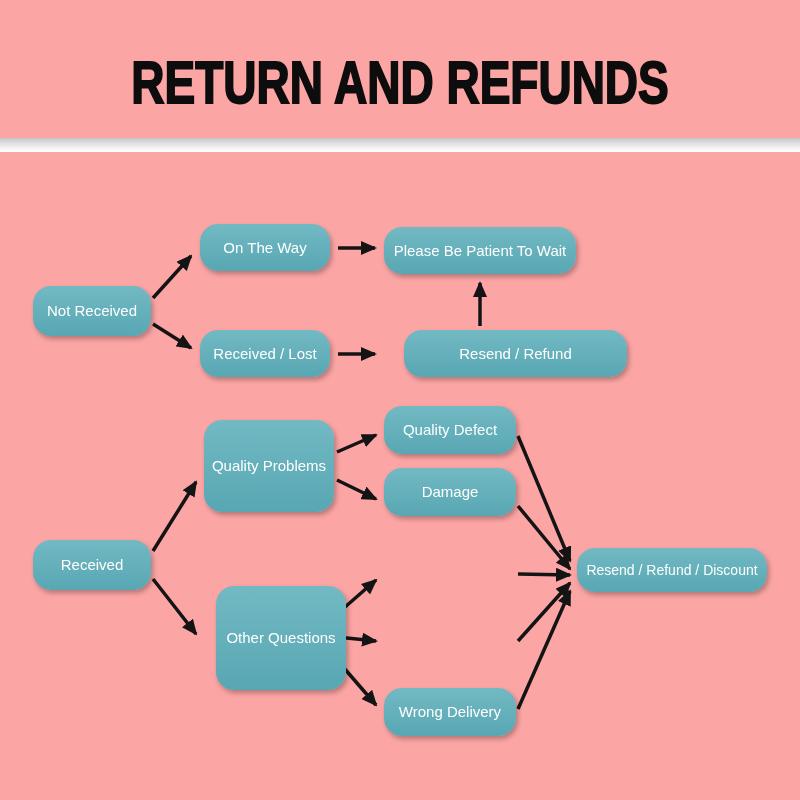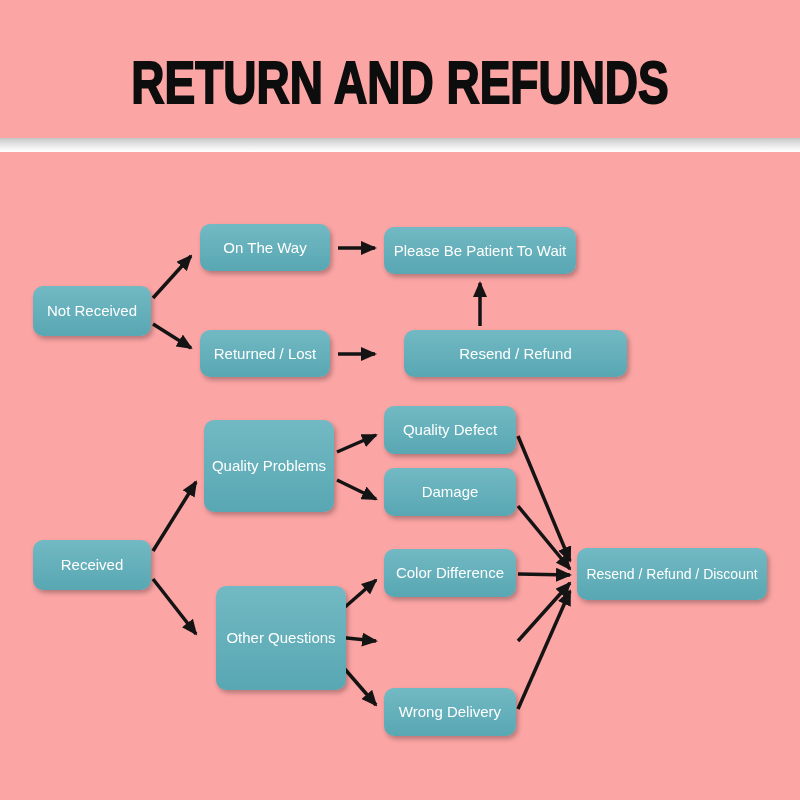--- a/index.html
+++ b/index.html
@@ -35,21 +35,21 @@
     position: absolute;
     top: 138px;
     left: 0;
     width: 100%;
     height: 14px;
     background: linear-gradient(to bottom, #c6c6c6 0%, #dedede 35%, #f2f2f2 70%, #ffffff 100%);
   }
   .node {
     position: absolute;
     background: linear-gradient(to bottom, var(--box-color-light), var(--box-color));
-    border-radius: 10px;
+    border-radius: 18px;
     box-shadow: 2px 3px 5px rgba(0,0,0,0.28);
     color: var(--node-text);
     display: flex;
     align-items: center;
     justify-content: center;
     text-align: center;
     font-size: 15px;
     padding: 2px 6px;
     box-sizing: border-box;
     line-height: 1.15;
@@ -98,24 +98,23 @@
     <line x1="518" y1="436" x2="570" y2="561" marker-end="url(#ah)"></line>
     <line x1="518" y1="506" x2="570" y2="569" marker-end="url(#ah)"></line>
     <line x1="518" y1="574" x2="570" y2="575" marker-end="url(#ah)"></line>
     <line x1="518" y1="641" x2="570" y2="583" marker-end="url(#ah)"></line>
     <line x1="518" y1="709" x2="570" y2="591" marker-end="url(#ah)"></line>
   </svg>
 
   <div class="node" style="left:33px;  top:286px; width:118px; height:50px;">Not Received</div>
   <div class="node" style="left:200px; top:224px; width:130px; height:47px;">On The Way</div>
   <div class="node" style="left:384px; top:227px; width:192px; height:47px;">Please Be Patient To Wait</div>
-  <div class="node" style="left:200px; top:330px; width:130px; height:47px;">Returned / Lost</div>
+  <div class="node" style="left:200px; top:330px; width:130px; height:47px;">Received / Lost</div>
   <div class="node" style="left:404px; top:330px; width:223px; height:47px;">Resend / Refund</div>
   <div class="node" style="left:33px;  top:540px; width:118px; height:50px;">Received</div>
   <div class="node" style="left:204px; top:420px; width:130px; height:92px;">Quality Problems</div>
   <div class="node" style="left:204px; top:586px; width:130px; height:104px;margin-left:12px;">Other Questions</div>
   <div class="node" style="left:384px; top:406px; width:132px; height:48px;">Quality Defect</div>
   <div class="node" style="left:384px; top:468px; width:132px; height:48px;">Damage</div>
-  <div class="node" style="left:384px; top:549px; width:132px; height:48px;">Color Difference</div>
   <div class="node" style="left:384px; top:688px; width:132px; height:48px;">Wrong Delivery</div>
-  <div class="node small-text" style="left:577px; top:548px; width:190px; height:52px;">Resend / Refund / Discount</div>
+  <div class="node small-text" style="left:577px; top:548px; width:190px; height:44px;">Resend / Refund / Discount</div>
 
 </div>
 
 </body></html>

